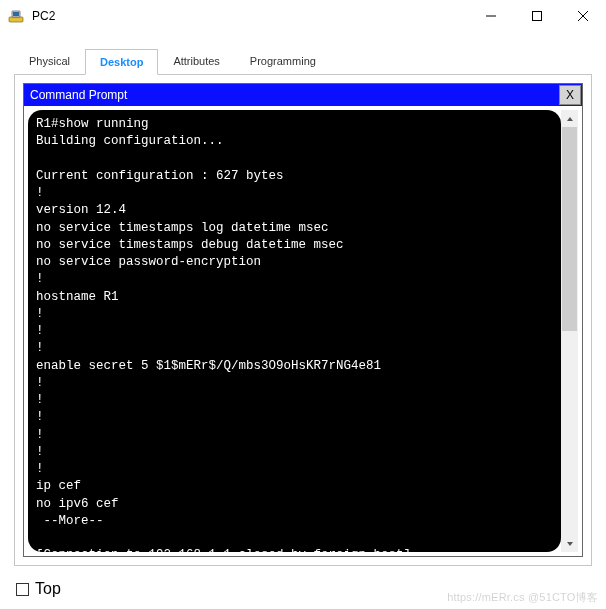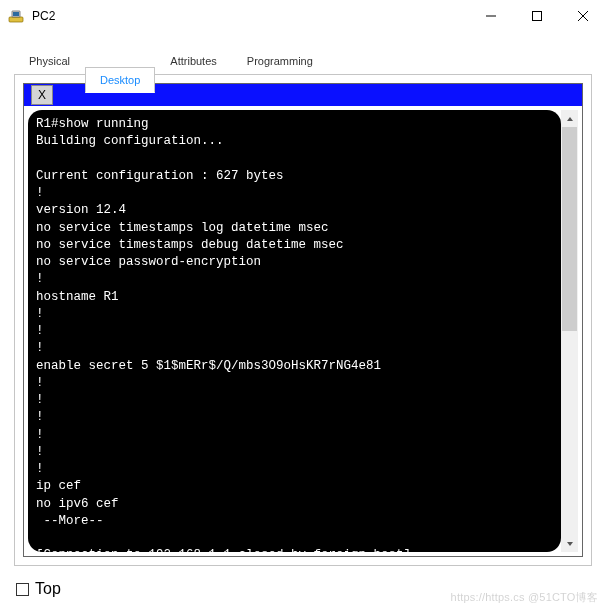--- a/index.html
+++ b/index.html
@@ -50,22 +50,23 @@
     font-size: 11px;
     color: #333;
     border: 1px solid transparent;
     cursor: pointer;
   }
   .tab.active {
     color: #1a8cff;
     border: 1px solid #c5c5c5;
     border-bottom: 1px solid #fff;
     position: relative;
-    top: 19px;
-    background: #fff;
+    top: 1px;
+    background: #fff;
+    font-weight: bold;
   }
   .content-border {
     margin: 0 14px 8px 14px;
     border: 1px solid #c5c5c5;
     padding: 8px;
   }
 
   .cmd-window {
     border: 1px solid #666;
   }
@@ -182,20 +183,21 @@
 <div class="tabbar">
   <div class="tab">Physical</div>
   <div class="tab active">Desktop</div>
   <div class="tab">Attributes</div>
   <div class="tab">Programming</div>
 </div>
 
 <div class="content-border">
   <div class="cmd-window">
     <div class="cmd-titlebar">
+      <span class="cmd-title">Command Prompt</span>
       <div class="cmd-close">X</div>
     </div>
     <div class="cmd-body-wrap">
       <div class="cmd-body" id="cmd-body">R1#show running
 Building configuration...
 
 Current configuration : 627 bytes
 !
 version 12.4
 no service timestamps log datetime msec
@@ -236,13 +238,13 @@
       </div>
     </div>
   </div>
 </div>
 
 <div class="bottom-row">
   <div class="checkbox"></div>
   <span>Top</span>
 </div>
 
-<div class="watermark">https://https.cs @51CTO博客</div>
+<div class="watermark">https://mERr.cs @51CTO博客</div>
 
 </body></html>

